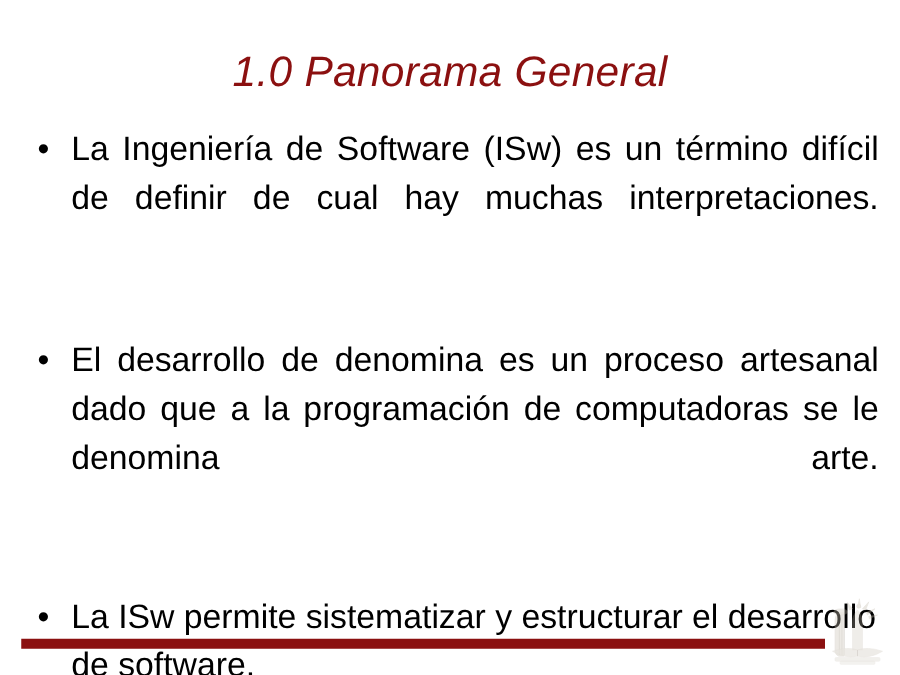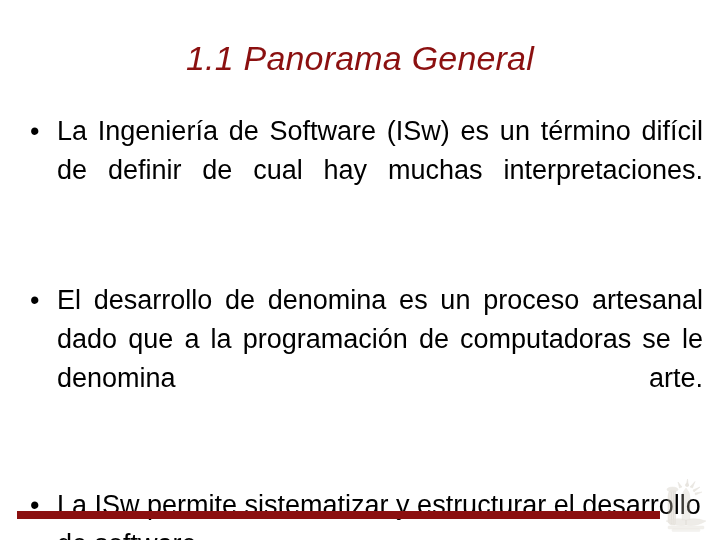--- a/index.html
+++ b/index.html
@@ -66,21 +66,20 @@
     left: 13px;
     top: 0;
     width: 20px;
     font-size: 27px;
     line-height: 39px;
     color: #000000;
     text-align: left;
   }
   .bullet-text {
     display: block;
-    margin-top: 12px;
   }
   
   .bullet-item.justified .bullet-text::after {
     content: "";
     display: inline-block;
     width: 100%;
   }
 
   #bullet-1 { margin-top: 0px; }
   #bullet-2 { margin-top: 52px; }
@@ -109,21 +108,21 @@
     display: block;
     width: 56px;
     height: 58px;
   }
 </style>
 </head>
 <body>
 
 <div id="slide">
 
-  <div id="slide-title">1.1 Panorama General</div>
+  <div id="slide-title">1.0 Panorama General</div>
 
   <div id="body-list">
 
     <div class="bullet-item justified" id="bullet-1">
       <span class="bullet-marker">•</span>
       <span class="bullet-text">La Ingeniería de Software (ISw) es un término difícil de definir de cual hay muchas interpretaciones.</span>
     </div>
 
     <div class="bullet-item justified" id="bullet-2">
       <span class="bullet-marker">•</span>

